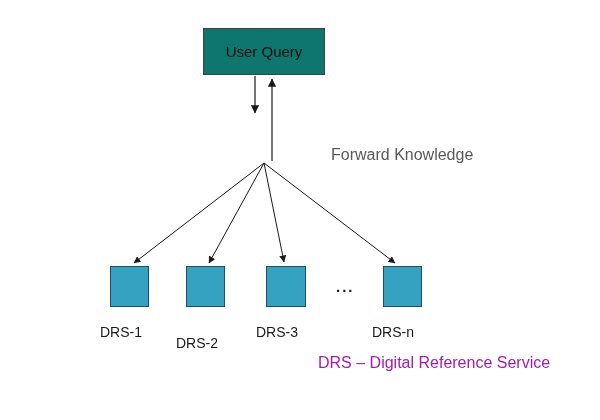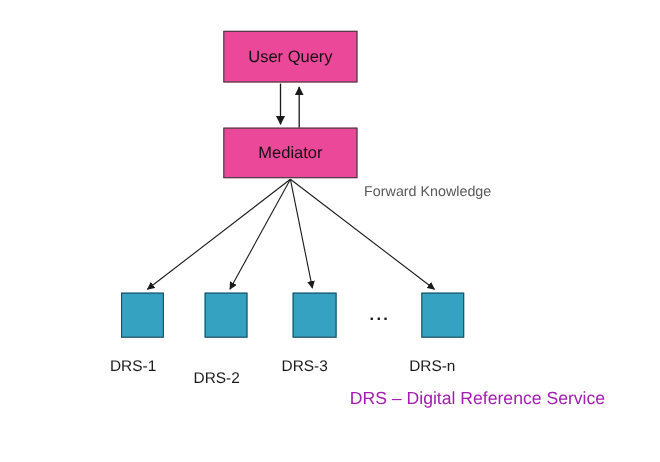--- a/index.html
+++ b/index.html
@@ -6,33 +6,32 @@
   .canvas {
     position:relative;
     width:600px; height:420px;
     background:#ffffff;
     font-family:"Liberation Sans", sans-serif;
     overflow:hidden;
   }
   .arrow-layer { position:absolute; left:0; top:0; width:600px; height:420px; }
   .node-box {
     position:absolute;
-    background:#ec4899;
+    background:#0f766e;
     border:1px solid var(--box-border, #404040);
     display:flex; align-items:center; justify-content:center;
     font-size:15px; color:#111111;
     box-sizing:border-box;
   }
   .box-user-query { left:203px; top:28px; width:122px; height:47px; }
   .box-mediator  { left:203px; top:116px; width:122px; height:46px; }
   .edge-label {
     position:absolute; left:331px; top:146px;
-    font-size:13px; color:var(--edge-label, #595959);
+    font-size:16px; color:var(--edge-label, #595959);
     white-space:nowrap;
-    margin-top:20px;
   }
   .drs-square {
     position:absolute; width:39px; height:41px;
     background:var(--drs-fill, #35A2C2);
     border:1px solid var(--drs-border, #1f4e63);
     box-sizing:border-box;
   }
   .sq-1 { left:110px; top:266px; }
   .sq-2 { left:186px; top:266px; }
   .sq-3 { left:266px; top:266px; width:40px; }
@@ -75,23 +74,20 @@
     <line x1="264" y1="163" x2="134" y2="263" stroke="#1a1a1a" stroke-width="1" marker-end="url(#ah)"></line>
     <line x1="264" y1="163" x2="209" y2="263" stroke="#1a1a1a" stroke-width="1" marker-end="url(#ah)"></line>
     <line x1="264" y1="163" x2="284" y2="262" stroke="#1a1a1a" stroke-width="1" marker-end="url(#ah)"></line>
     <line x1="264" y1="163" x2="395" y2="263" stroke="#1a1a1a" stroke-width="1" marker-end="url(#ah)"></line>
   </svg>
 
   <div class="node-box box-user-query">
     <span>User Query</span>
   </div>
 
-  <div class="node-box box-mediator">
-    <span>Mediator</span>
-  </div>
 
   <div class="edge-label">Forward Knowledge</div>
 
   <div class="drs-square sq-1"></div>
   <div class="drs-square sq-2"></div>
   <div class="drs-square sq-3"></div>
   <div class="drs-square sq-n"></div>
 
   <div class="ellipsis">...</div>
 

